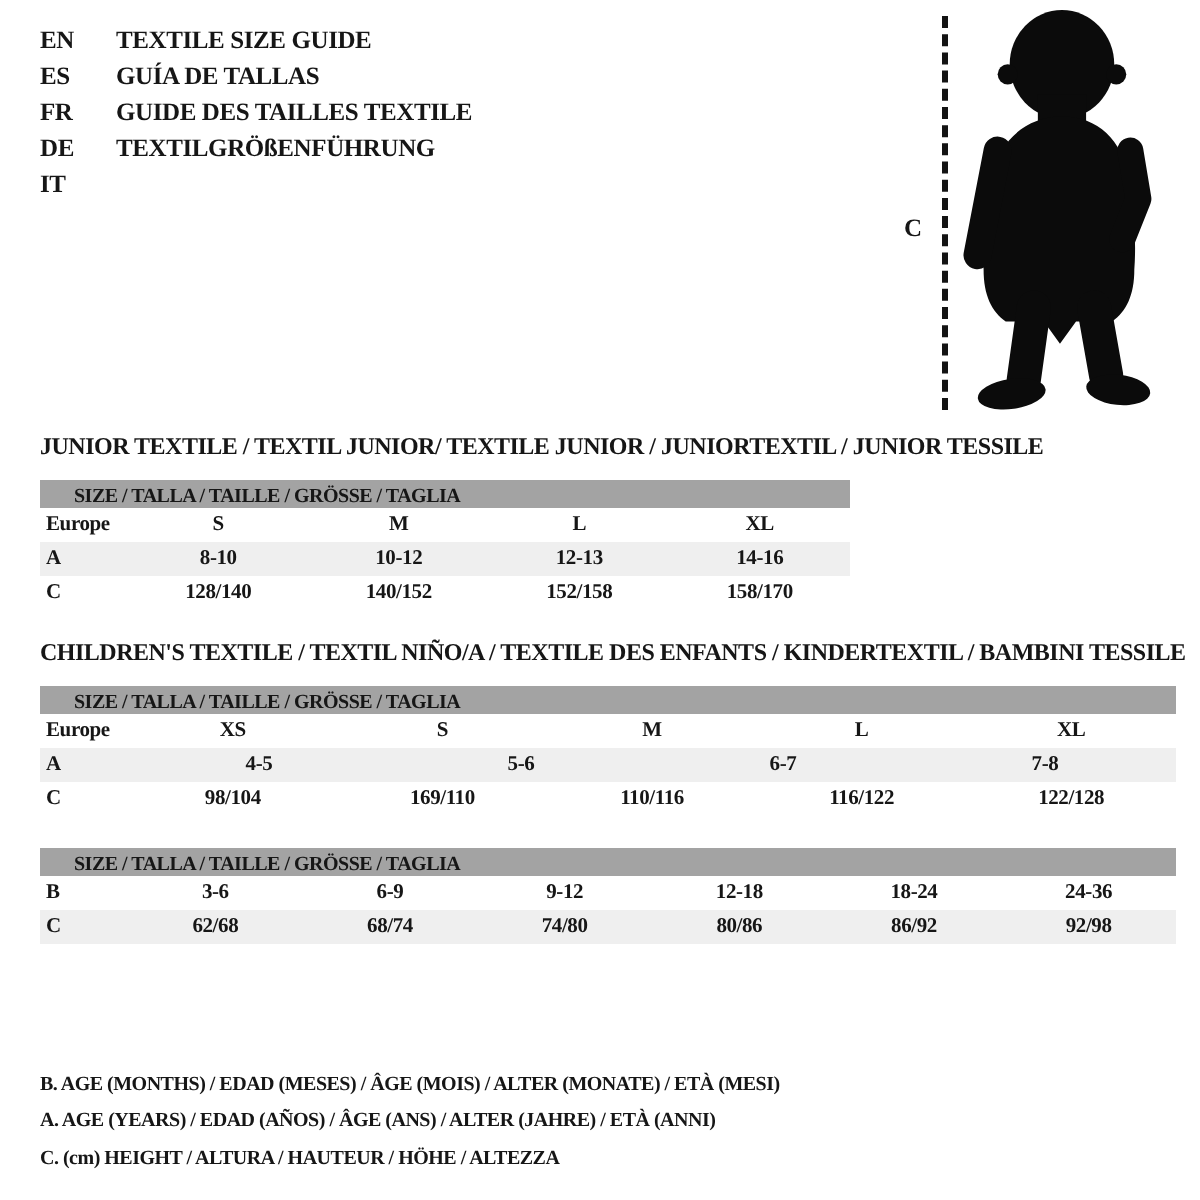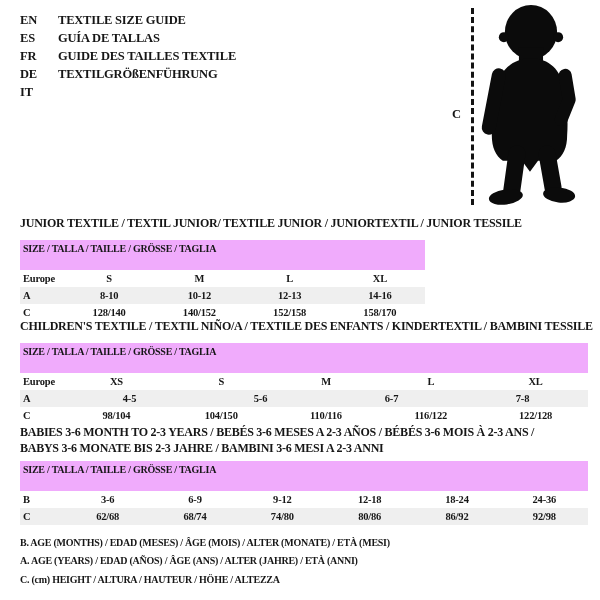--- a/index.html
+++ b/index.html
@@ -19,21 +19,21 @@
   
   .size-section{position:absolute;left:20px;}
   .s1{top:217px;width:405px;}
   .s2{top:320px;width:568px;}
   .s3{top:424px;width:568px;}
   .tbl-title{font-size:12px;letter-spacing:-0.25px;line-height:13px;white-space:nowrap;}
   .s1 .tbl-title,.s2 .tbl-title{margin-bottom:10px;}
   .s3 .tbl-title{line-height:16px;}
   .s3 .title-wrap{margin-bottom:5px;}
   .size-bar{
-    height:30px;line-height:17px;background:#f0abfc;padding-left:3px;
+    height:14px;line-height:17px;background:#a3a3a3;padding-left:17px;
     font-size:10px;letter-spacing:-0.25px;box-sizing:border-box;white-space:nowrap;
   }
   .trow{display:flex;height:17px;line-height:17px;font-size:10.5px;letter-spacing:-0.2px;}
   .trow.shaded{background:#efefef;}
   .c0{flex:0 0 44px;width:44px;padding-left:3px;box-sizing:border-box;}
   .cd{flex:1;text-align:center;}
   
   .footnotes{position:absolute;left:20px;top:534px;font-size:10px;letter-spacing:-0.25px;line-height:18.3px;}
   .footnote{white-space:nowrap;}
 </style>
@@ -122,32 +122,28 @@
     <div class="trow shaded">
       <span class="c0">A</span>
       <span class="cd">4-5</span>
       <span class="cd">5-6</span>
       <span class="cd">6-7</span>
       <span class="cd">7-8</span>
     </div>
     <div class="trow">
       <span class="c0">C</span>
       <span class="cd">98/104</span>
-      <span class="cd">104/150</span>
+      <span class="cd">169/110</span>
       <span class="cd">110/116</span>
       <span class="cd">116/122</span>
       <span class="cd">122/128</span>
     </div>
   </section>
 
   <section class="size-section s3">
-    <div class="title-wrap">
-      <div class="tbl-title">BABIES 3-6 MONTH TO 2-3 YEARS / BEBÉS 3-6 MESES A 2-3 AÑOS / BÉBÉS 3-6 MOIS À 2-3 ANS /</div>
-      <div class="tbl-title">BABYS 3-6 MONATE BIS 2-3 JAHRE / BAMBINI 3-6 MESI A 2-3 ANNI</div>
-    </div>
     <div class="size-bar">SIZE / TALLA / TAILLE / GRÖSSE / TAGLIA</div>
     <div class="trow">
       <span class="c0">B</span>
       <span class="cd">3-6</span>
       <span class="cd">6-9</span>
       <span class="cd">9-12</span>
       <span class="cd">12-18</span>
       <span class="cd">18-24</span>
       <span class="cd">24-36</span>
     </div>

